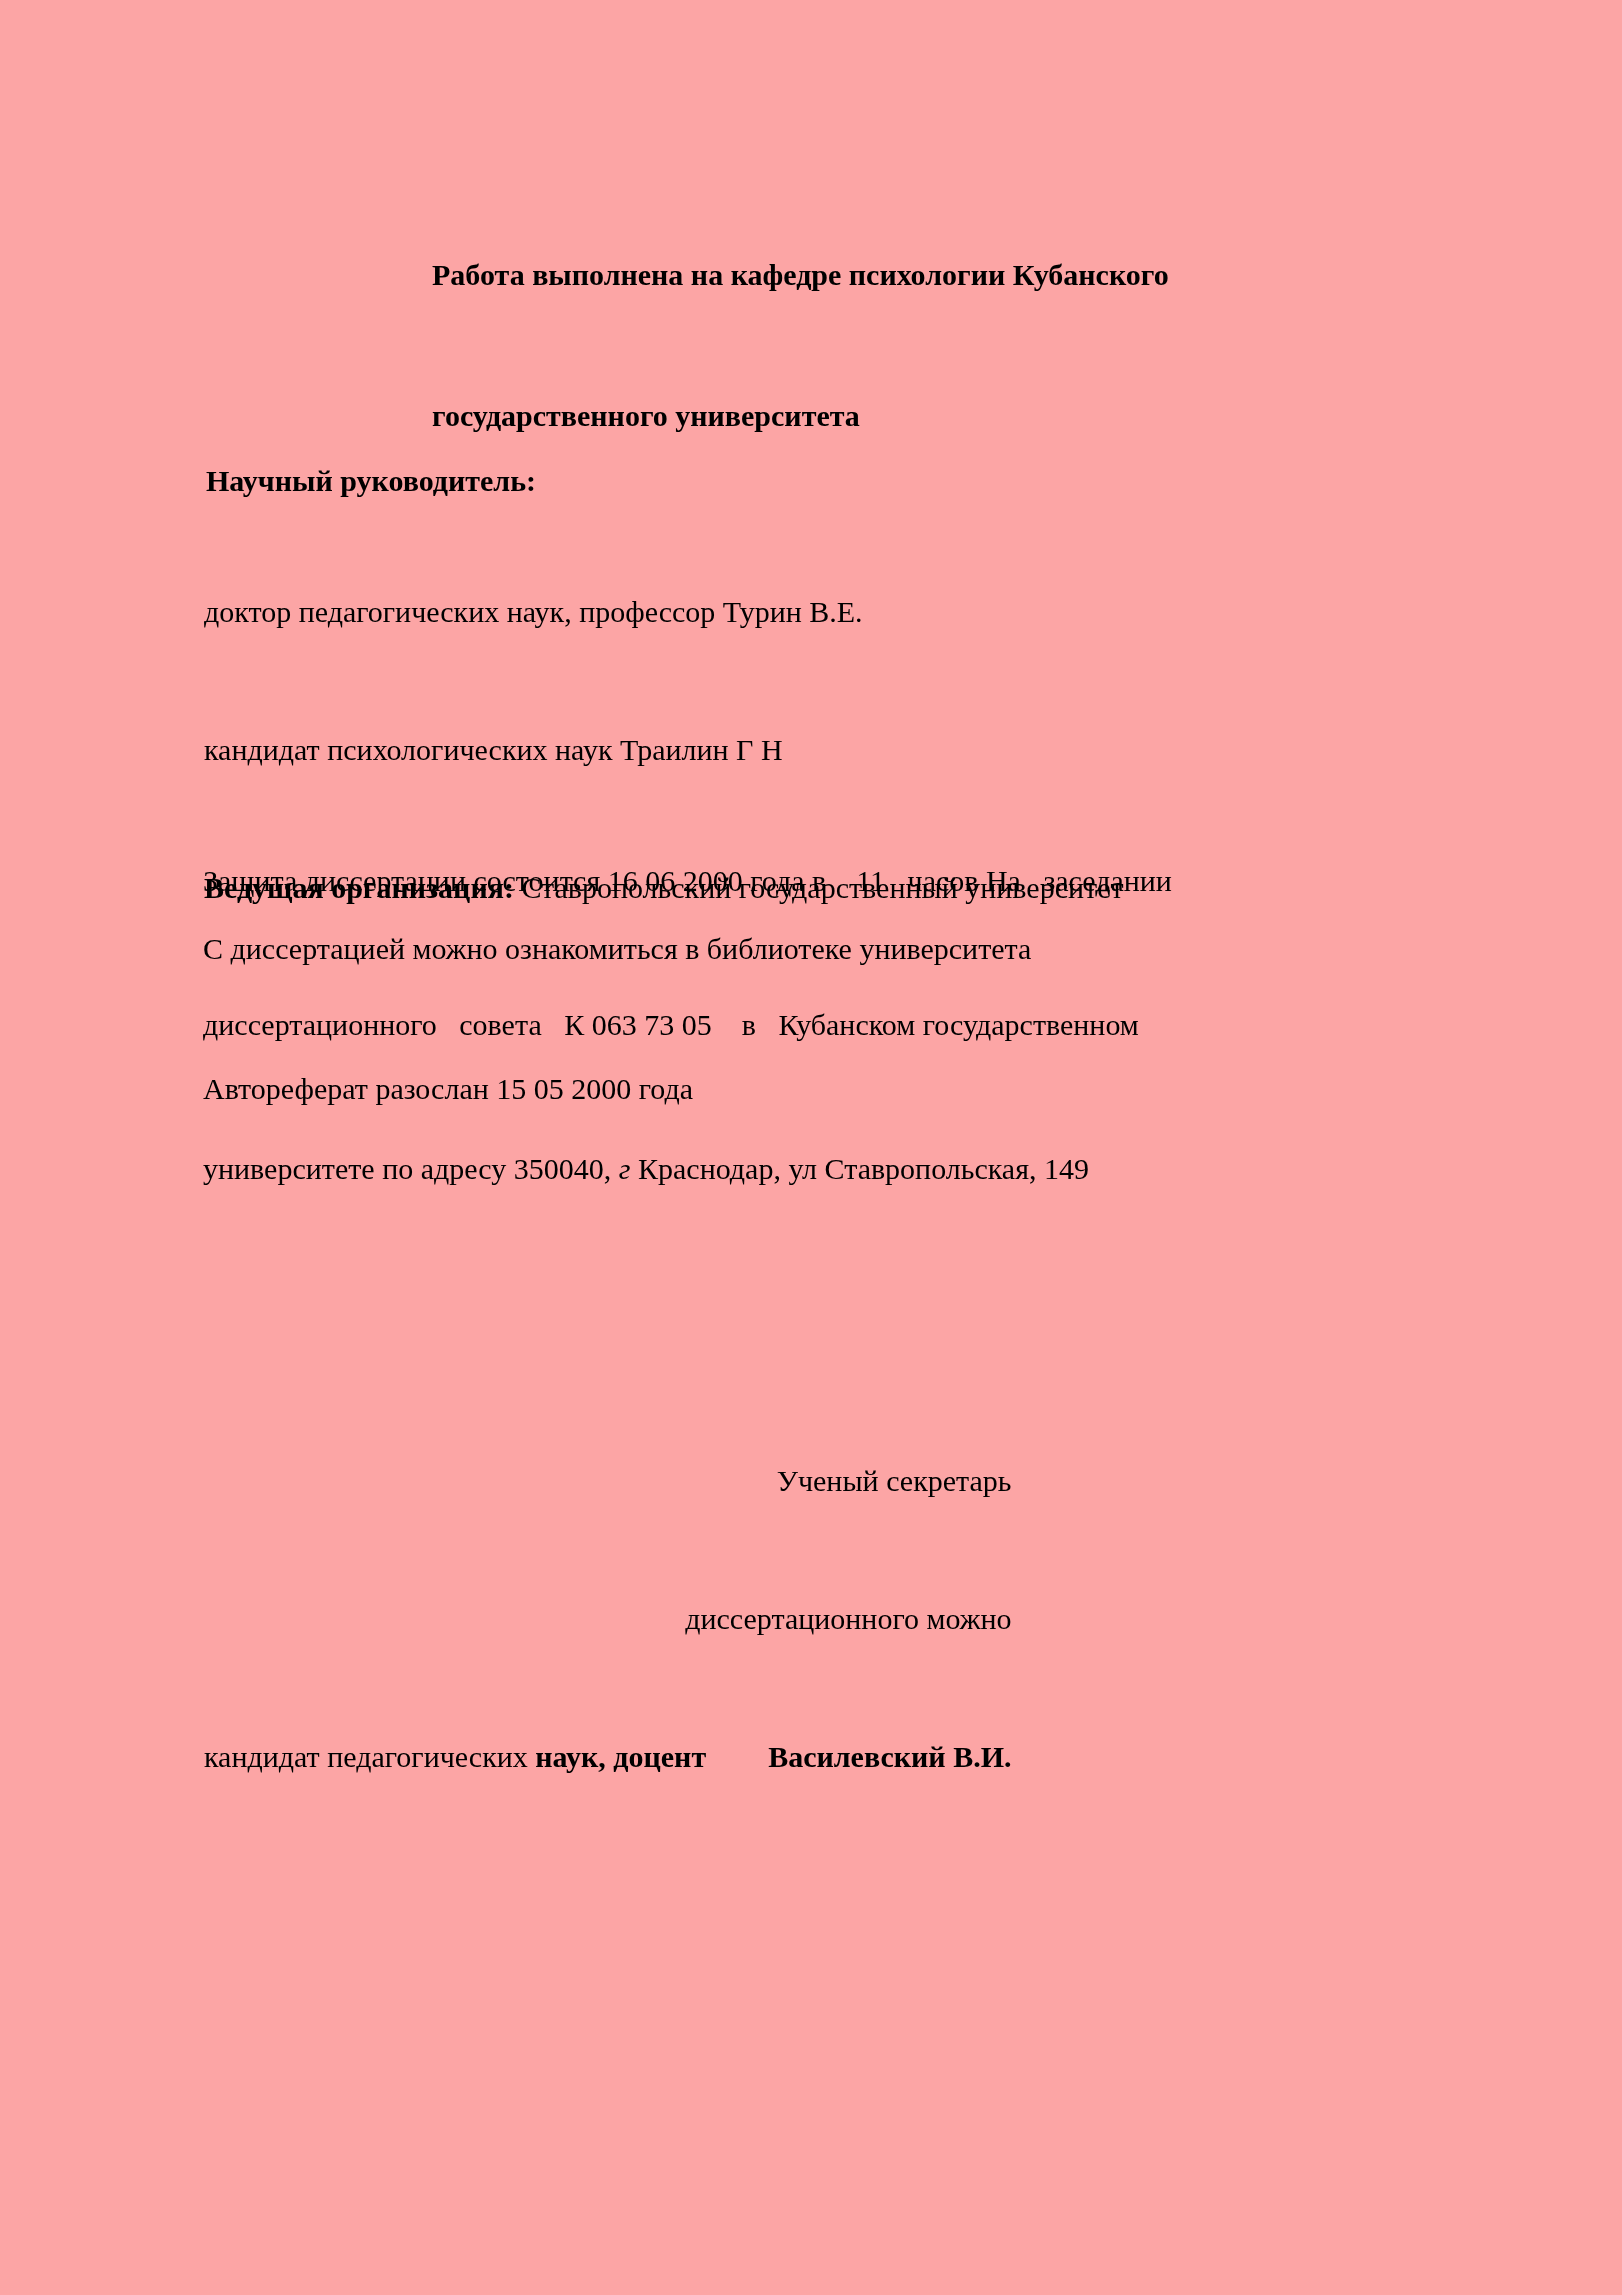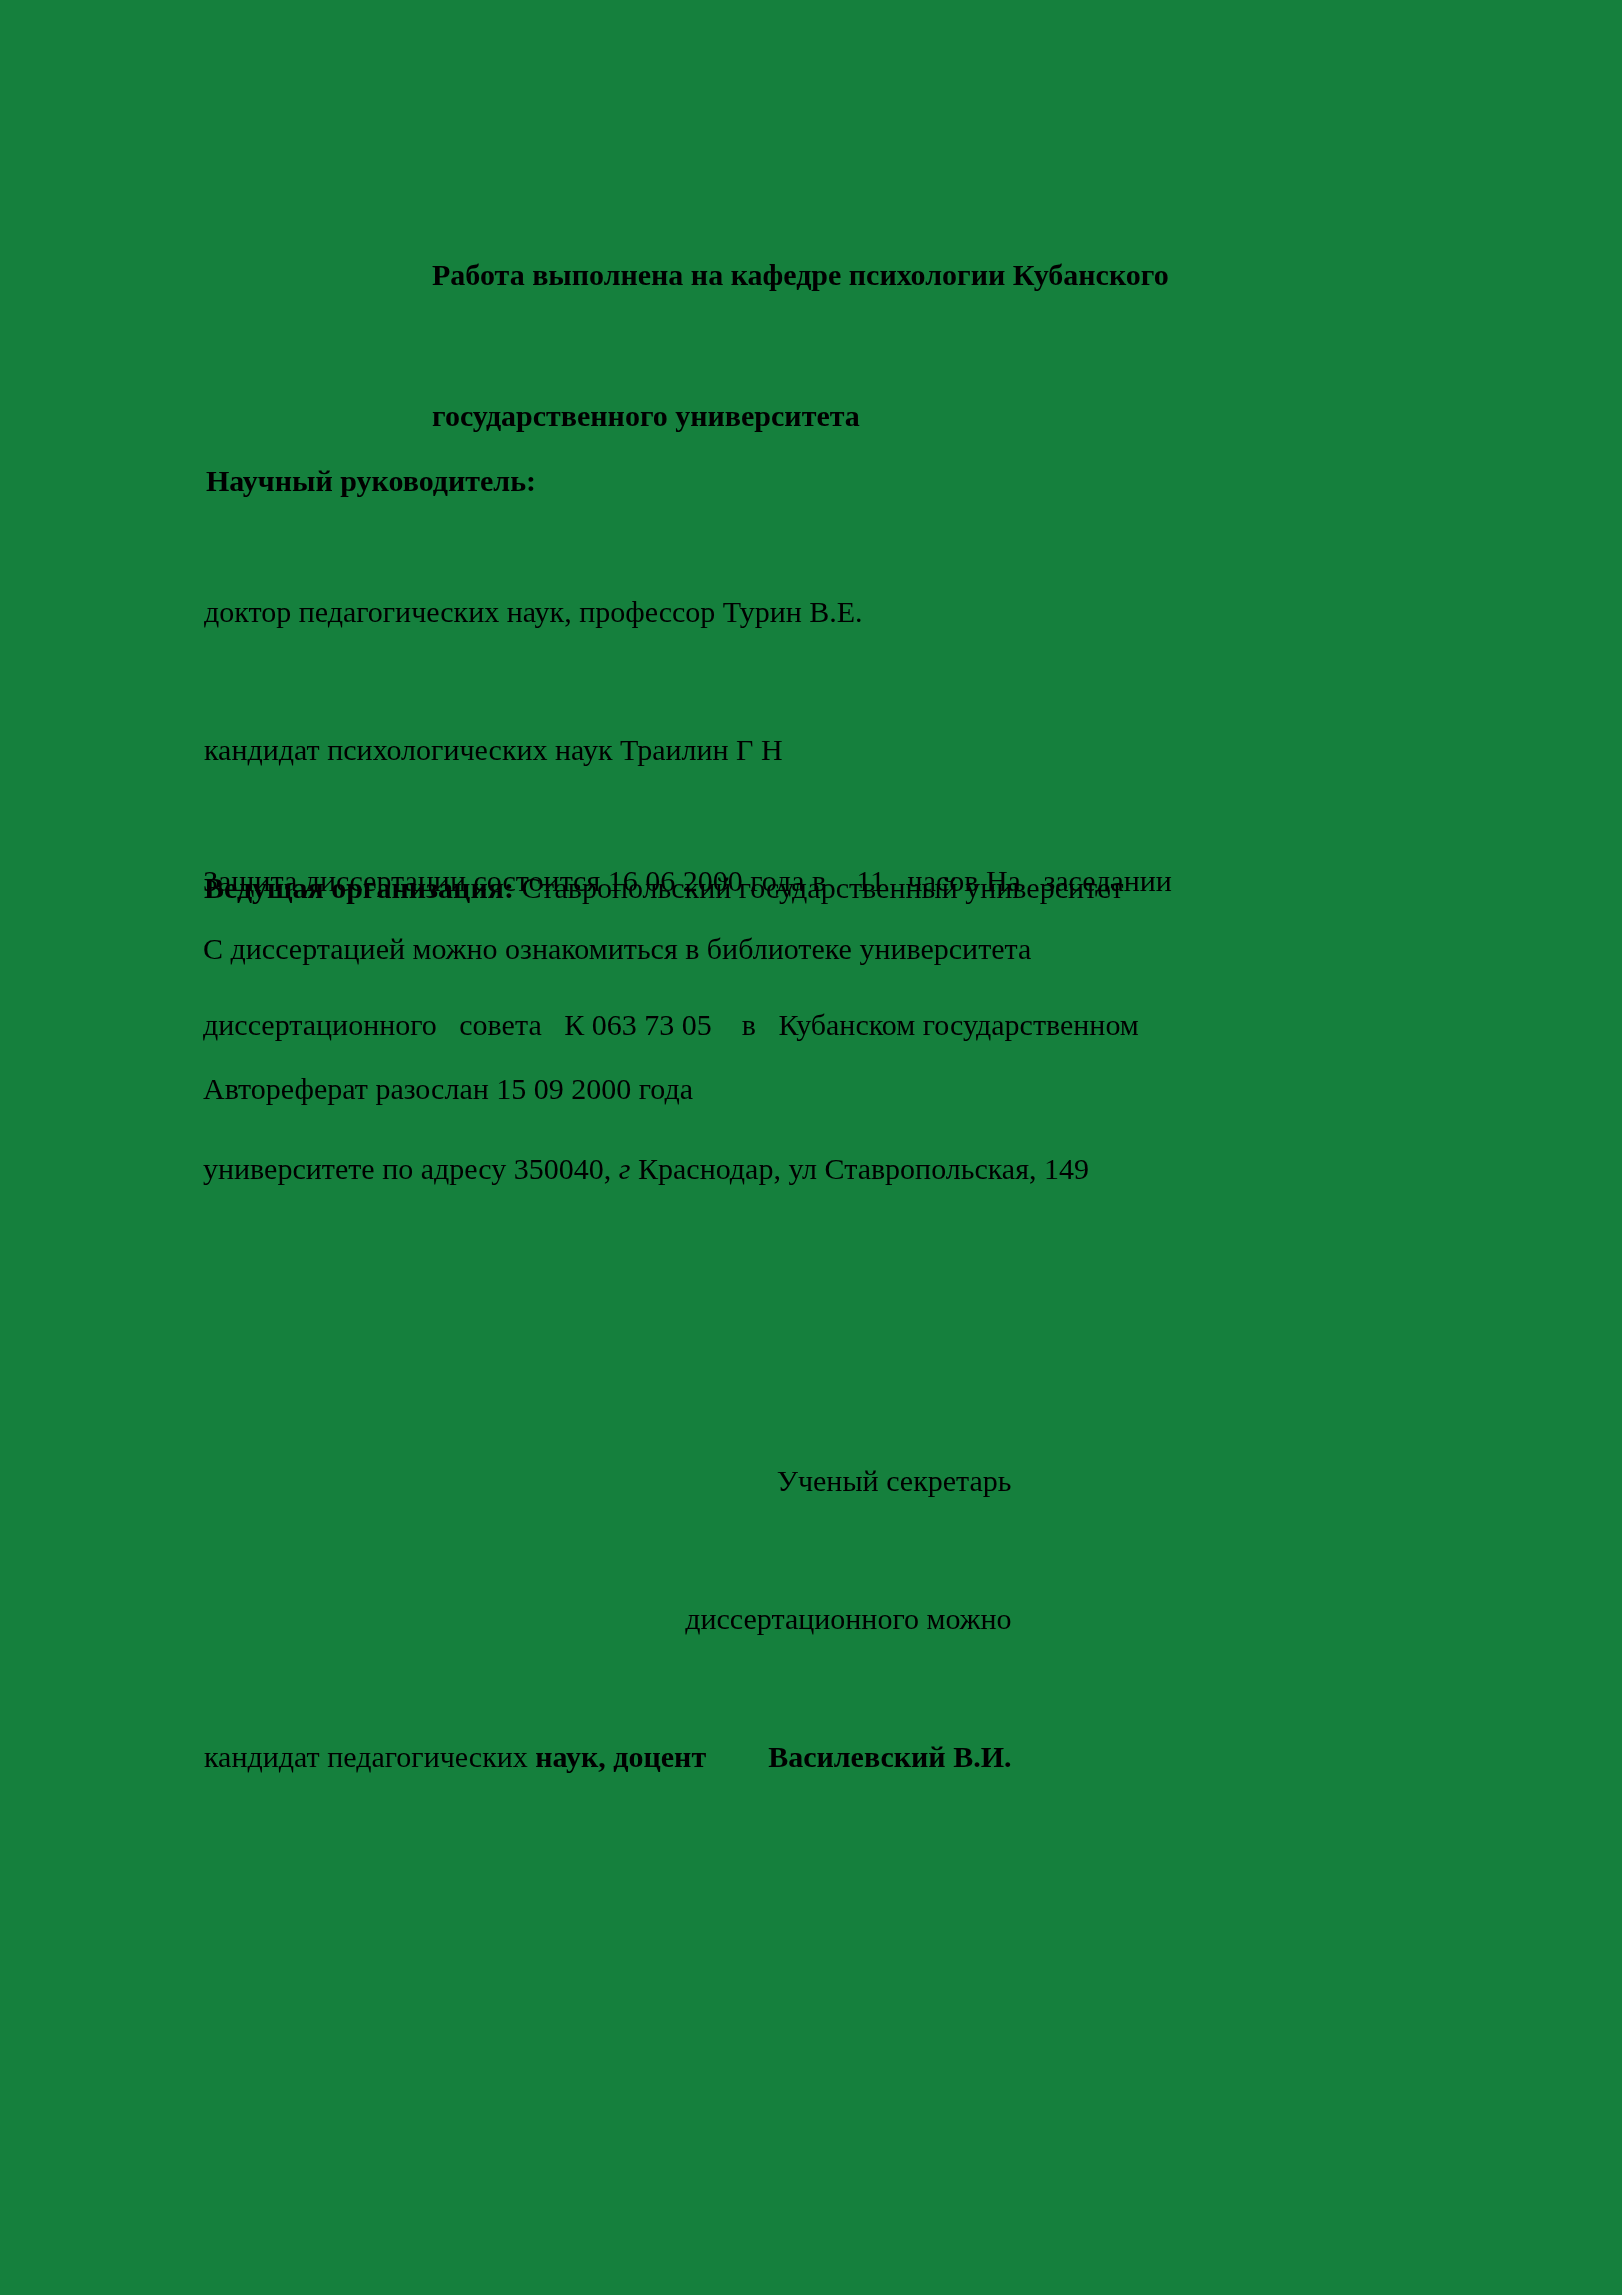--- a/index.html
+++ b/index.html
@@ -1,21 +1,21 @@
 <!DOCTYPE html>
 <html style="font-size:10.5px"><head>
 <meta charset="utf-8">
 <style>
   * { margin: 0; padding: 0; box-sizing: border-box; }
   html, body { background: #ffffff; }
   .page {
     position: relative;
     width: 1622px;
     height: 2295px;
-    background: #15803d;
+    background: #fca5a5;
     font-family: "Liberation Serif", serif;
     color: #000000;
     font-size: 30px;
   }
   .block { position: absolute; white-space: pre; }
   .bold { font-weight: bold; }
   .italic { font-style: italic; }
   .affiliation {
     left: 432px; top: 157px;
     font-weight: bold;
@@ -69,21 +69,21 @@
   </div>
 
   <div class="block defense">
     <div>Защита диссертации состоится 16 06 2000 года в    11   часов На   заседании</div>
     <div>диссертационного   совета   К 063 73 05    в   Кубанском государственном</div>
     <div><span>университете по адресу 350040, </span><span class="italic">г</span><span> Краснодар, ул Ставропольская, 149</span></div>
   </div>
 
   <div class="block library">С диссертацией можно ознакомиться в библиотеке университета</div>
 
-  <div class="block mailed">Автореферат разослан 15 09 2000 года</div>
+  <div class="block mailed">Автореферат разослан 15 05 2000 года</div>
 
   <div class="block secretary">
     <div>Ученый секретарь</div>
     <div>диссертационного можно</div>
     <div><span>кандидат педагогических </span><span class="bold">наук, доцент</span><span class="bold name-gap">Василевский В.И.</span></div>
   </div>
 
 </div>
 
 

